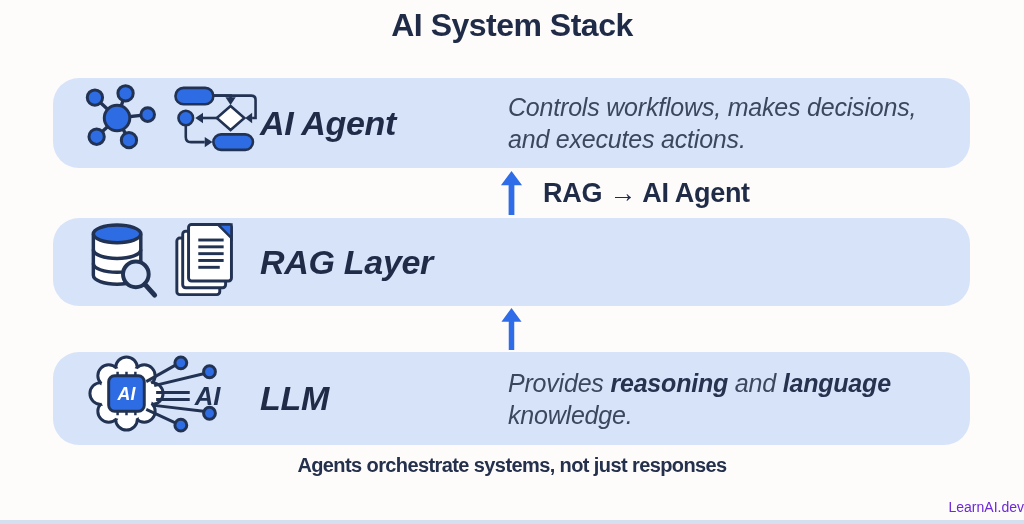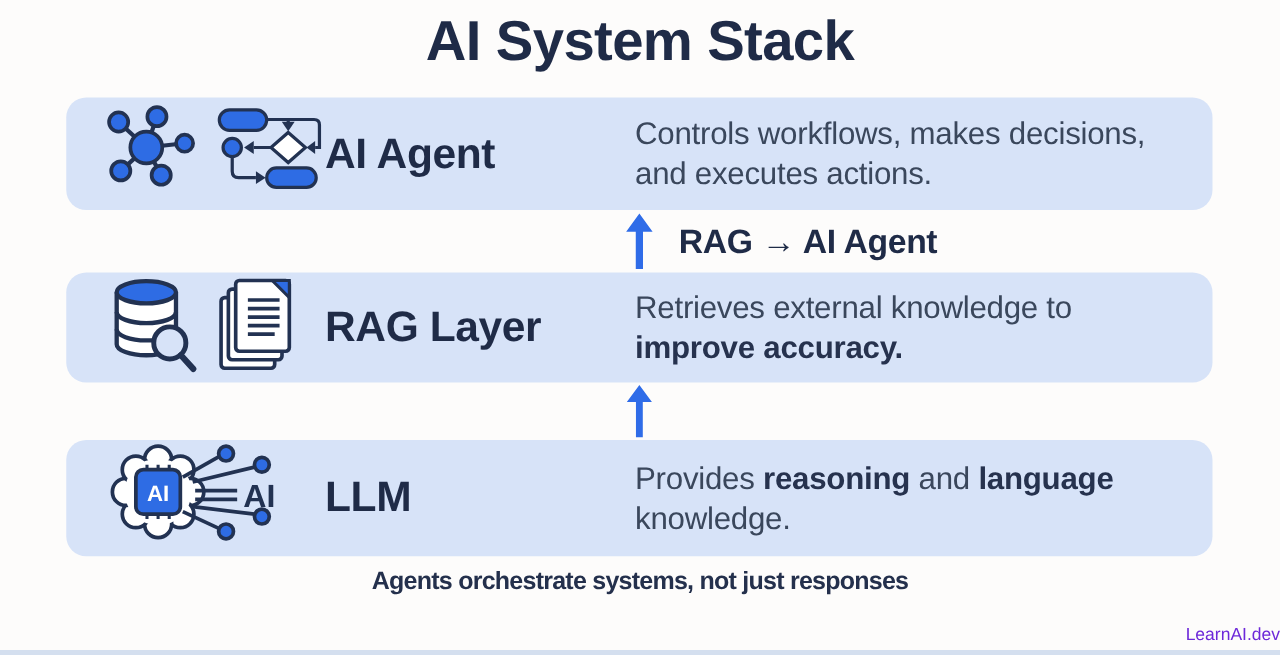--- a/index.html
+++ b/index.html
@@ -15,32 +15,33 @@
   body {
     background: var(--page-bg);
     font-family: "Liberation Sans", "DejaVu Sans", sans-serif;
     color: var(--navy);
   }
   .stage { position: relative; width: 1024px; height: 524px; }
 
   .page-title {
     position: absolute; top: 7px; left: 0; width: 100%;
     text-align: center;
-    font-size: 45px; font-weight: bold; letter-spacing: -0.5px;
+    font-size: 32px; font-weight: bold; letter-spacing: -0.5px;
     color: var(--navy);
   }
 
   .row {
     position: absolute; left: 53px; width: 917px;
     background: var(--row-bg);
-    border-radius: 16px;
+    border-radius: 26px;
     display: grid;
     grid-template-columns: 175px 250px 1fr;
     align-items: center;
     padding: 0 30px;
+    font-style: italic;
   }
   .row-1 { top: 78px;  height: 90px; }
   .row-2 { top: 218px; height: 88px; }
   .row-3 { top: 352px; height: 93px; }
 
   .icons { display: flex; align-items: flex-start; gap: 8px; height: 100%; }
   .icons svg { display: block; }
 
   .layer-name {
     font-size: 34px; font-weight: bold; letter-spacing: -0.3px;
@@ -155,21 +156,20 @@
         <g class="st" stroke-width="3">
           <line x1="28" y1="22" x2="54" y2="22"></line>
           <line x1="28" y1="29" x2="54" y2="29"></line>
           <line x1="28" y1="36" x2="54" y2="36"></line>
           <line x1="28" y1="43" x2="54" y2="43"></line>
           <line x1="28" y1="50" x2="50" y2="50"></line>
         </g>
       </svg>
     </div>
     <div class="layer-name">RAG Layer</div>
-    <div class="layer-desc"><span>Retrieves external knowledge to </span><span class="b">improve accuracy.</span></div>
   </div>
 
   <div class="connector connector-2">
     <svg width="25" height="42" viewBox="0 0 26 46">
       <polygon fill="var(--arrow)" points="13,0 24,15 16,15 16,46 10,46 10,15 2,15"></polygon>
     </svg>
   </div>
 
   <div class="row row-3">
     <div class="icons">

